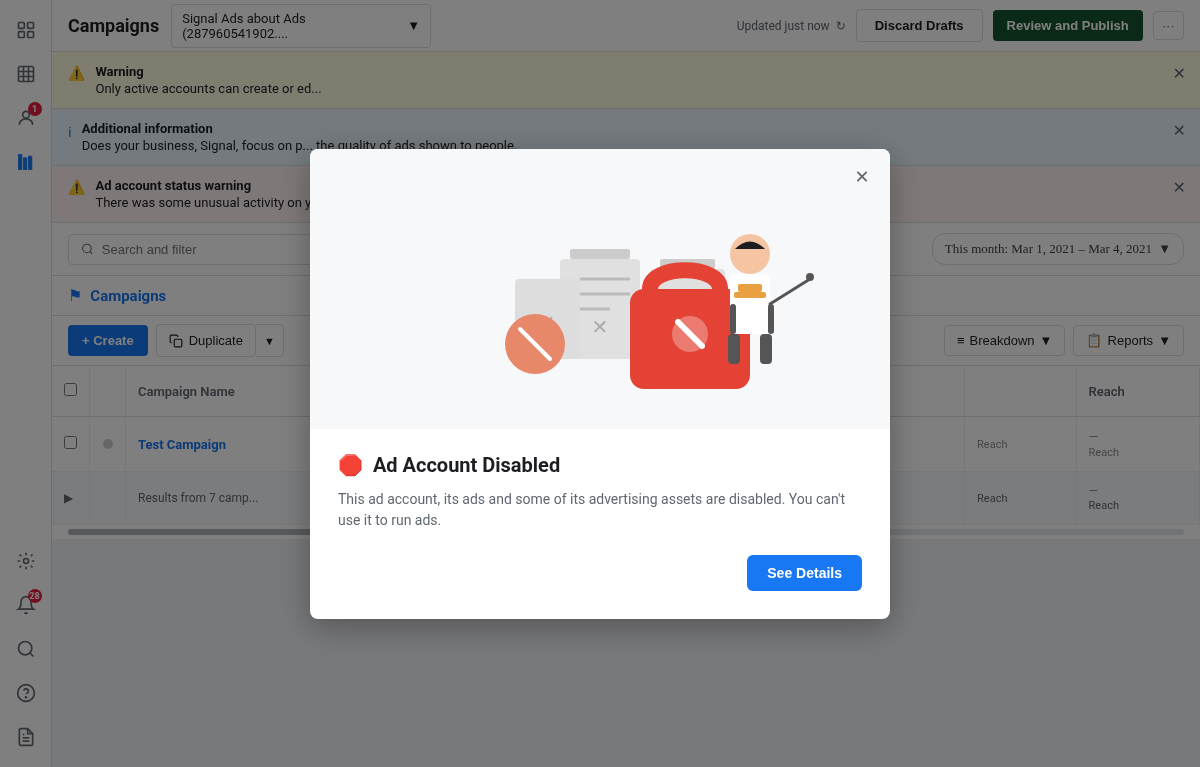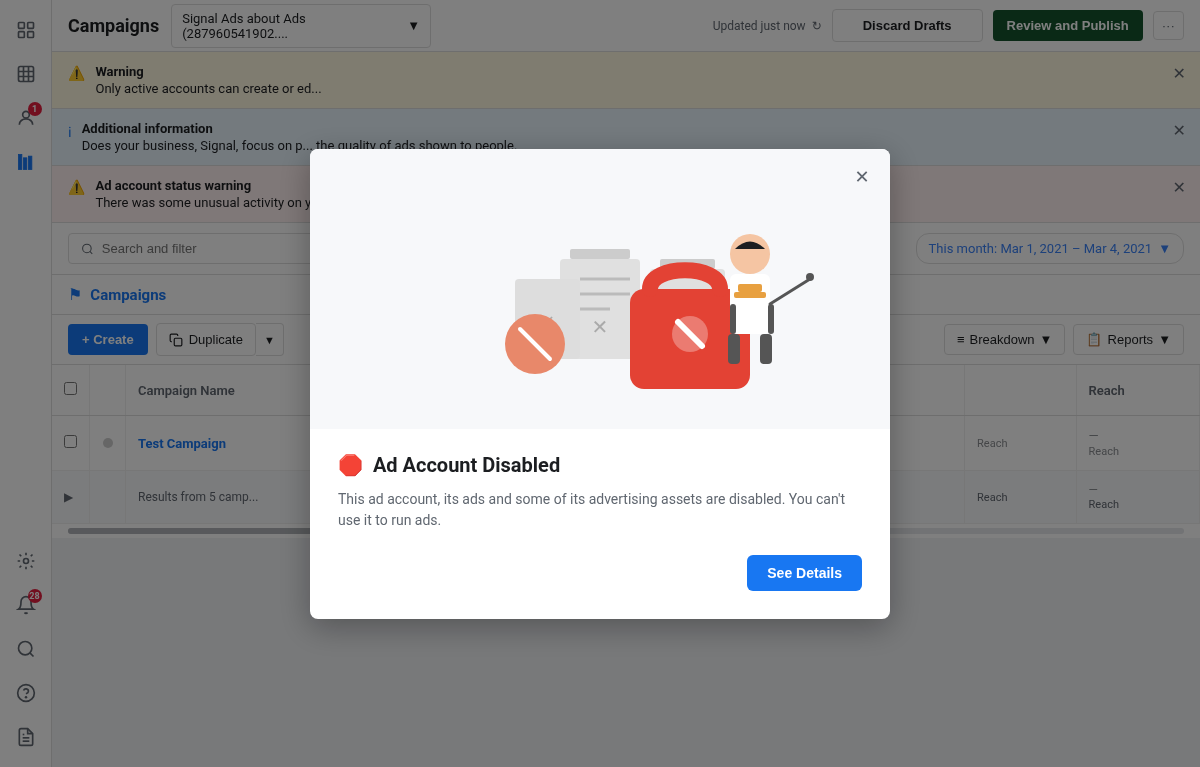--- a/index.html
+++ b/index.html
@@ -29,21 +29,21 @@
     }
     .topbar-title { font-size: 18px; font-weight: 700; color: #1c1e21; }
     .campaign-dropdown {
       display: flex; align-items: center; gap: 22px; border: 1px solid #ddd;
       border-radius: 4px; padding: 6px 10px; cursor: pointer; background: #fff;
       font-size: 13px; color: #1c1e21; max-width: 260px;
     }
     .topbar-right { margin-left: auto; display: flex; align-items: center; gap: 10px; }
     .updated-text { font-size: 12px; color: #606770; display: flex; align-items: center; gap: 6px; }
     .btn-discard {
-      border: 1px solid #ddd; background: #fff; padding: 8px 30px; border-radius: 4px;
+      border: 1px solid #ddd; background: #fff; padding: 8px 18px; border-radius: 4px;
       font-size: 13px; font-weight: 600; cursor: pointer; color: #1c1e21;
     }
     .btn-review {
       border: none; background: #14532d; color: #fff; padding: 8px 14px; border-radius: 4px;
       font-size: 13px; font-weight: 600; cursor: pointer;
     }
     .btn-more { background: none; border: 1px solid #ddd; border-radius: 4px; padding: 6px 8px; cursor: pointer; color: #606770; }
 
     
     .main { margin-left: 52px; margin-top: 52px; padding: 0; overflow-y: auto; height: calc(767px - 52px); }
@@ -59,21 +59,21 @@
     .banner-close { position: absolute; right: 14px; top: 12px; background: none; border: none; cursor: pointer; color: #606770; font-size: 16px; }
     .banner-actions { display: flex; gap: 8px; margin-top: 8px; }
     .btn-yes { border: 1px solid #ddd; background: #fff; padding: 5px 14px; border-radius: 4px; font-size: 13px; cursor: pointer; }
     .btn-no { border: 1px solid #ddd; background: #fff; padding: 5px 14px; border-radius: 4px; font-size: 13px; cursor: pointer; }
     .link-blue { color: #1877f2; text-decoration: none; }
 
     
     .search-bar { background: #fff; padding: 10px 16px; border-bottom: 1px solid #ddd; display: flex; align-items: center; justify-content: space-between; }
     .search-input-wrap { display: flex; align-items: center; gap: 8px; border: 1px solid #ddd; border-radius: 4px; padding: 7px 12px; width: 280px; background: #fff; }
     .search-input-wrap input { border: none; outline: none; font-size: 13px; color: #606770; width: 100%; background: transparent; }
-    .date-range { display: flex; align-items: center; gap: 6px; font-size: 13px; color: #3b82f6; border: 1px solid #ddd; border-radius: 13px; padding: 7px 12px; cursor: pointer; }
+    .date-range { display: flex; align-items: center; gap: 6px; font-size: 13px; color: #404040; border: 1px solid #ddd; border-radius: 13px; padding: 7px 12px; cursor: pointer; font-family: Liberation Serif, serif; }
 
     
     .campaign-section { background: #fff; padding: 10px 16px; border-bottom: 1px solid #ddd; display: flex; align-items: center; gap: 8px; }
     .campaign-section-title { font-size: 15px; font-weight: 700; color: #1877f2; }
 
     
     .toolbar { background: #fff; padding: 8px 16px; border-bottom: 1px solid #ddd; display: flex; align-items: center; gap: 8px; }
     .btn-create { background: #1877f2; color: #fff; border: none; padding: 8px 14px; border-radius: 4px; font-size: 13px; font-weight: 600; cursor: pointer; display: flex; align-items: center; gap: 4px; }
     .btn-duplicate { background: #fff; color: #1c1e21; border: 1px solid #ddd; padding: 8px 12px; border-radius: 4px; font-size: 13px; cursor: pointer; display: flex; align-items: center; gap: 6px; }
     .btn-dropdown { background: #fff; color: #1c1e21; border: 1px solid #ddd; border-left: none; padding: 8px 8px; border-radius: 0 4px 4px 0; font-size: 11px; cursor: pointer; }
@@ -311,21 +311,21 @@
           <td></td>
           <td></td>
           <td>Any click or ...</td>
           <td><span class="dash">—</span></td>
           <td style="color:#8a8d91;font-size:11px;">Reach</td>
           <td><span class="dash">—</span><br><span style="color:#8a8d91;font-size:11px;">Reach</span></td>
         </tr>
         <tr class="results-row">
           <td><span class="expand-icon">▶</span></td>
           <td></td>
-          <td>Results from 5 camp...</td>
+          <td>Results from 7 camp...</td>
           <td></td>
           <td></td>
           <td></td>
           <td>Any click or ...</td>
           <td><span class="dash">—</span></td>
           <td style="font-size:11px;">Reach</td>
           <td><span class="dash">—</span><br><span style="font-size:11px;">Reach</span></td>
         </tr>
       </tbody>
     </table>

